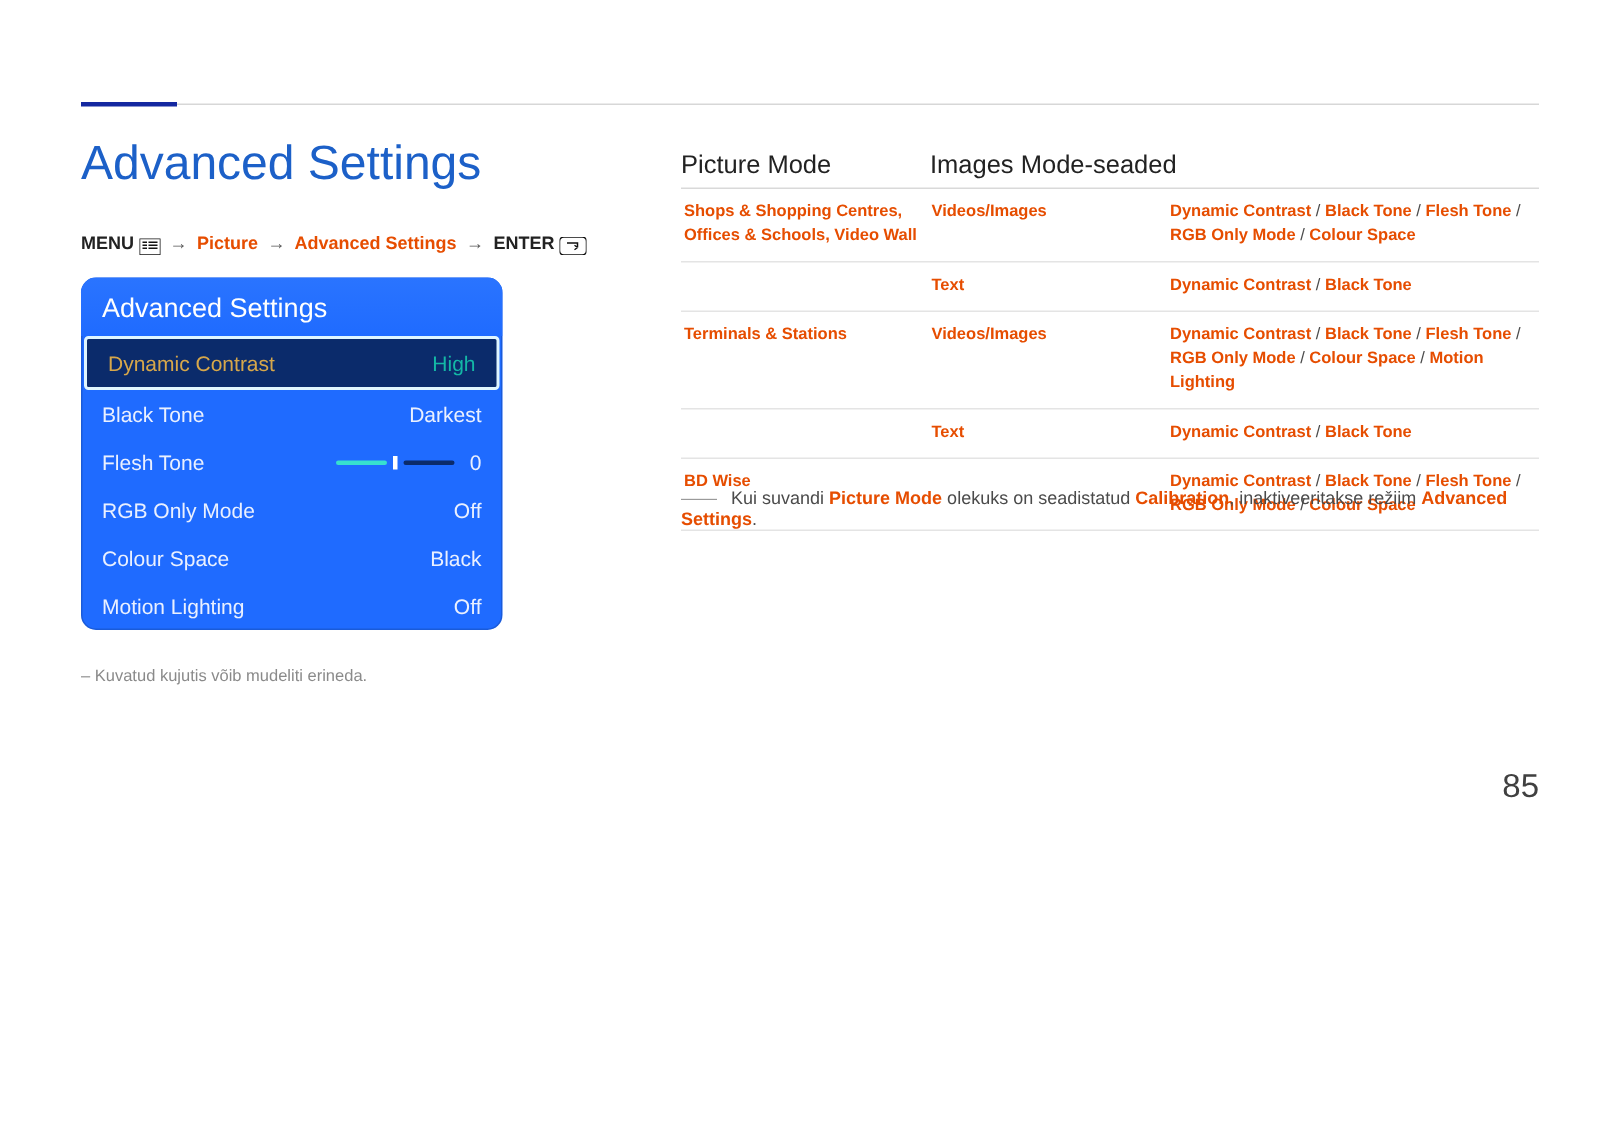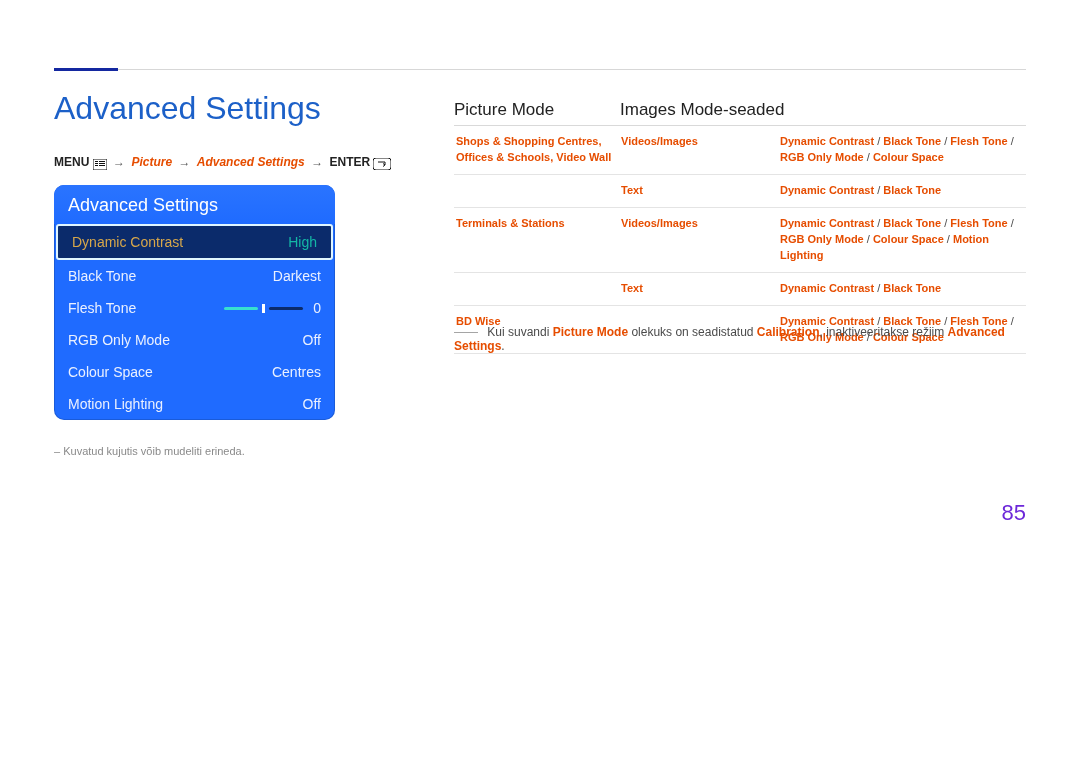--- a/index.html
+++ b/index.html
@@ -4,21 +4,21 @@
 <style>
   * { box-sizing: border-box; margin: 0; padding: 0; }
   html, body { width: 1080px; height: 763px; font-family: Arial, Helvetica, sans-serif; background: #fff; color: #1a1a1a; }
   .page { position: relative; width: 1080px; height: 552px; overflow: hidden; }
   .top-rule { position: absolute; top: 69px; left: 54px; right: 54px; border-top: 1px solid #d7d7d7; }
   .accent-bar { position: absolute; top: 68px; left: 54px; width: 64px; height: 3px; background: #1428a0; }
   .heading { position: absolute; top: 90px; left: 54px; font-size: 32px; font-weight: 400; color: #1c60c8; }
   .breadcrumb { position: absolute; top: 155px; left: 54px; font-size: 12px; font-weight: 700; color: #222; }
   .breadcrumb .icon { display:inline-block; vertical-align:middle; }
   .breadcrumb .arrow { color: #555; font-weight: 400; margin: 0 3px; }
-  .breadcrumb .crumb-accent { color: #e64d00; font-style: italic; }
+  .breadcrumb .crumb-accent { color: #e64d00; }
   .osd { position: absolute; top: 185px; left: 54px; width: 281px; border-radius: 10px; overflow: hidden; background: #1f6bff; box-shadow: inset 0 0 0 1px rgba(0,0,0,.15); }
   .osd-title { padding: 10px 14px 8px; color: #fff; font-size: 18px; font-weight: 400; background: linear-gradient(#2a74ff,#1f6bff); }
   .osd-row { display: flex; justify-content: space-between; align-items: center; padding: 8px 14px; color: #eaf0ff; font-size: 14px; }
   .osd-row.selected { background: #0b2b6b; color: #d7a74a; border: 2px solid #e0f6ff; border-radius: 3px; margin: 0 2px; }
   .osd-row.selected .val { color: #14b8a6; }
   .osd-row .val { color: #eaf0ff; }
   .slider { display:inline-flex; align-items:center; gap:4px; margin-right:10px; }
   .slider .bar { width: 34px; height: 3px; border-radius: 2px; }
   .slider .left { background:#37e0cf; }
   .slider .right { background:#0b2b6b; }
@@ -29,21 +29,21 @@
   .col2 { left: 620px; }
   .col3 { left: 778px; }
   .underline { position: absolute; top: 125px; left: 454px; right: 54px; border-top: 1px solid #d9d9d9; }
   .table { position: absolute; top: 126px; left: 454px; right: 54px; font-size: 11px; color: #4b4b4b; }
   .row { display: grid; grid-template-columns: 165px 159px 1fr; border-bottom: 1px solid #e4e4e4; }
   .cell { padding: 8px 6px 8px 2px; line-height: 1.45; }
   .cell .em { color: #e64d00; font-weight: 700; }
   .note { position: absolute; top: 325px; left: 454px; right: 54px; font-size: 12px; color: #4b4b4b; }
   .note .dash { color: #9a9a9a; margin-right: 6px; }
   .note .em { color: #e64d00; font-weight: 700; }
-  .pagenum { position: absolute; bottom: 26px; right: 54px; font-size: 22px; color: #6d28d9; }
+  .pagenum { position: absolute; bottom: 15px; right: 54px; font-size: 22px; color: #404040; }
   .menu-icon svg, .enter-icon svg { vertical-align: -3px; }
 </style>
 </head>
 <body>
 
 <div class="page">
   <div class="top-rule"></div>
   <div class="accent-bar"></div>
 
   <h1 class="heading">Advanced Settings</h1>
@@ -103,21 +103,21 @@
         </div>
         <div class="osd-row">
           <span>RGB Only Mode</span>
           <span style="display: inline-flex; align-items: center;">
             <span class="val">Off</span>
           </span>
         </div>
         <div class="osd-row">
           <span>Colour Space</span>
           <span style="display: inline-flex; align-items: center;">
-            <span class="val">Centres</span>
+            <span class="val">Black</span>
           </span>
         </div>
         <div class="osd-row">
           <span>Motion Lighting</span>
           <span style="display: inline-flex; align-items: center;">
             <span class="val">Off</span>
           </span>
         </div>
       </div>
   </div>

